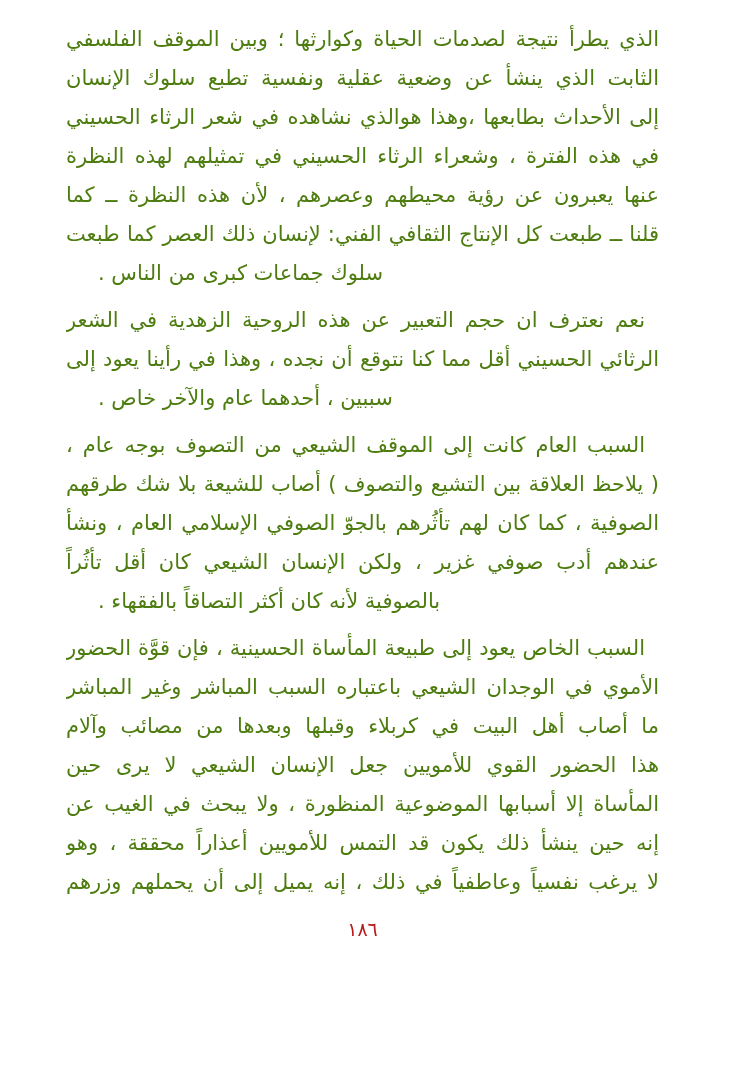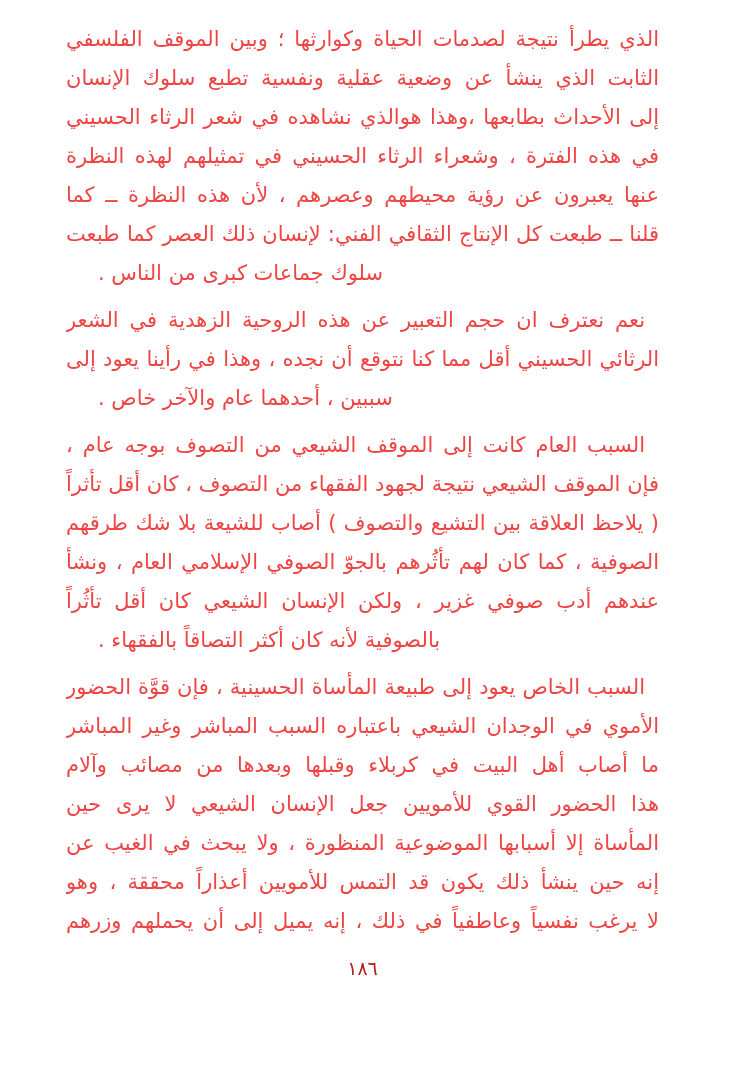--- a/index.html
+++ b/index.html
@@ -21,21 +21,21 @@
     right: 70px;
     left: 66px;
     direction: rtl;
   }
   .line {
     font-family: "DejaVu Sans", sans-serif;
     font-size: 21px;
     line-height: 39px;
     height: 39px;
     overflow: hidden;
-    color: #ef4444;
+    color: #4d7c0f;
     text-align: justify;
     text-align-last: justify;
     direction: rtl;
     unicode-bidi: embed;
   }
   
   .first {
     padding-right: 14px;
   }
   
@@ -67,21 +67,20 @@
     <div class="line">الثابت الذي ينشأ عن وضعية عقلية ونفسية تطبع سلوك الإنسان ونظرته</div>
     <div class="line">إلى الأحداث بطابعها ،وهذا هوالذي نشاهده في شعر الرثاء الحسيني</div>
     <div class="line">في هذه الفترة ، وشعراء الرثاء الحسيني في تمثيلهم لهذه النظرة وتعبيرهم</div>
     <div class="line">عنها يعبرون عن رؤية محيطهم وعصرهم ، لأن هذه النظرة ــ كما</div>
     <div class="line">قلنا ــ طبعت كل الإنتاج الثقافي الفني: لإنسان ذلك العصر كما طبعت</div>
     <div class="line last">سلوك جماعات كبرى من الناس .</div>
     <div class="line first para">نعم نعترف ان حجم التعبير عن هذه الروحية الزهدية في الشعر</div>
     <div class="line">الرثائي الحسيني أقل مما كنا نتوقع أن نجده ، وهذا في رأينا يعود إلى</div>
     <div class="line last">سببين ، أحدهما عام والآخر خاص .</div>
     <div class="line first para">السبب العام كانت إلى الموقف الشيعي من التصوف بوجه عام ،</div>
-    <div class="line">فإن الموقف الشيعي نتيجة لجهود الفقهاء من التصوف ، كان أقل تأثراً</div>
     <div class="line">( يلاحظ العلاقة بين التشيع والتصوف ) أصاب للشيعة بلا شك طرقهم</div>
     <div class="line">الصوفية ، كما كان لهم تأثُرهم بالجوّ الصوفي الإسلامي العام ، ونشأ</div>
     <div class="line">عندهم أدب صوفي غزير ، ولكن الإنسان الشيعي كان أقل تأثُراً</div>
     <div class="line last">بالصوفية لأنه كان أكثر التصاقاً بالفقهاء .</div>
     <div class="line first para">السبب الخاص يعود إلى طبيعة المأساة الحسينية ، فإن قوَّة الحضور</div>
     <div class="line">الأموي في الوجدان الشيعي باعتباره السبب المباشر وغير المباشر لكل</div>
     <div class="line">ما أصاب أهل البيت في كربلاء وقبلها وبعدها من مصائب وآلام</div>
     <div class="line">هذا الحضور القوي للأمويين جعل الإنسان الشيعي لا يرى حين يستعرض</div>
     <div class="line">المأساة إلا أسبابها الموضوعية المنظورة ، ولا يبحث في الغيب عن أسباب ،</div>
     <div class="line">إنه حين ينشأ ذلك يكون قد التمس للأمويين أعذاراً محققة ، وهو</div>

